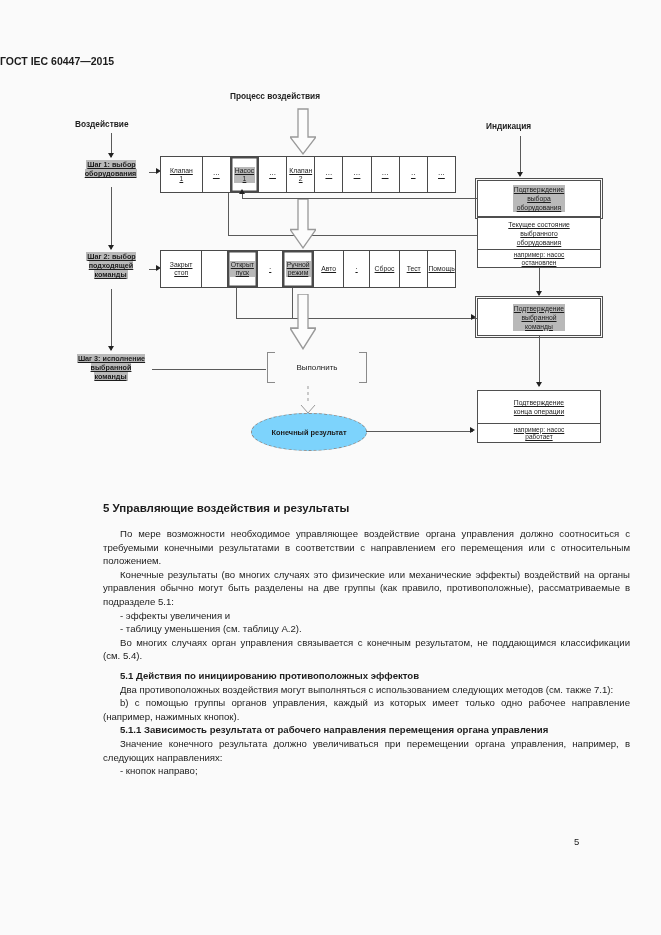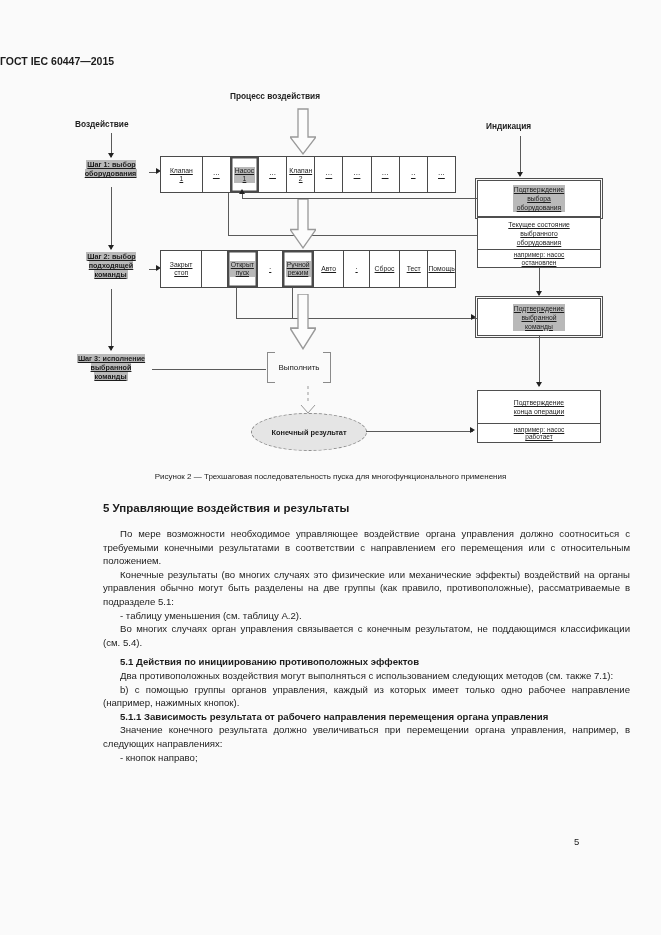--- a/index.html
+++ b/index.html
@@ -41,21 +41,21 @@
   .ibox.double{outline:1px solid #4f4f4f;outline-offset:1.5px;}
   .ibox .sect{width:100%;display:flex;align-items:center;justify-content:center;box-sizing:border-box;}
   .ibox .sect.top{border-bottom:1px solid #4f4f4f;}
   
   .bracket{display:flex;align-items:center;justify-content:center;font-size:8px;background:transparent;}
   .bracket::before{content:"";position:absolute;left:0;top:0;bottom:0;width:7px;
     border:1px solid #8a8a8a;border-right:none;}
   .bracket::after{content:"";position:absolute;right:0;top:0;bottom:0;width:7px;
     border:1px solid #8a8a8a;border-left:none;}
   .ellipse{border:1px dashed #8a8a8a;border-radius:50%;display:flex;align-items:center;justify-content:center;
-    font-size:7.4px;font-weight:bold;background:#e5e5e5;}
+    font-size:7.4px;font-weight:bold;background:#7dd3fc;}
   .caption{left:0;right:0;top:472px;text-align:center;font-size:8px;}
   
   .textblock{left:75px;top:502px;width:527px;margin-left:28px;}
   .sec-h{font-size:11.5px;font-weight:bold;margin:0 0 13px 0;}
   .textblock p{font-size:9.6px;line-height:13.6px;margin:0;text-indent:17px;text-align:justify;}
   .textblock p.subh{font-weight:bold;text-align:left;}
   .textblock p.gap{margin-top:6px;}
   .pagenum{left:574px;top:836px;font-size:9.5px;}
 </style>
 </head>
@@ -190,21 +190,21 @@
 
   <div class="abs vline" style="left:236px;top:288px;height:30px;"></div>
   <div class="abs vline" style="left:292px;top:288px;height:30px;"></div>
   <div class="abs hline" style="left:236px;top:318px;width:242px;"></div>
   <div class="abs ah ah-right" style="left:471px;top:314px;"></div>
 
   <svg class="abs" style="left:290px;top:294px;" width="26" height="56" viewBox="0 0 26 46" preserveAspectRatio="none">
     <polygon points="8,0 18,0 18,28 26,28 13,45 0,28 8,28" fill="#fcfcfc" stroke="#999" stroke-width="1.3"></polygon>
   </svg>
 
-  <div class="abs bracket" style="left:267px;top:352px;width:64px;height:31px;">
+  <div class="abs bracket" style="left:267px;top:352px;width:100px;height:31px;">
     <span>Выполнить</span>
   </div>
 
   <svg class="abs" style="left:300px;top:386px;" width="16" height="28" viewBox="0 0 16 28">
     <line x1="8" y1="0" x2="8" y2="18" stroke="#999" stroke-width="1" stroke-dasharray="3,3"></line>
     <polyline points="1,19 8,27 15,19" fill="none" stroke="#999" stroke-width="1"></polyline>
   </svg>
 
   <div class="abs ellipse" style="left:251px;top:413px;width:114px;height:36px;">
     <span>Конечный результат</span>
@@ -249,27 +249,27 @@
     <div class="sect top" style="flex:1;">
       <span class="pre">Подтверждение
 конца операции</span>
     </div>
     <div class="sect" style="height:18px;font-size:6.5px;line-height:7.5px;">
       <span class="pre">например: насос
 работает</span>
     </div>
   </div>
 
-  <div class="abs caption">Рисунок 2 — Трехшаговая последовательность пуска для многофункционального применения</div>
 </div>
 
 <div class="abs textblock">
   <div class="sec-h">5 Управляющие воздействия и результаты</div>
   <p>По мере возможности необходимое управляющее воздействие органа управления должно соотноситься с требуемыми конечными результатами в соответствии с направлением его перемещения или с относительным положением.</p>
   <p>Конечные результаты (во многих случаях это физические или механические эффекты) воздействий на органы управления обычно могут быть разделены на две группы (как правило, противоположные), рассматриваемые в подразделе 5.1:</p>
+  <p>- эффекты увеличения и</p>
   <p>- таблицу уменьшения (см. таблицу А.2).</p>
   <p>Во многих случаях орган управления связывается с конечным результатом, не поддающимся классификации (см. 5.4).</p>
   <p class="subh gap">5.1 Действия по инициированию противоположных эффектов</p>
   <p>Два противоположных воздействия могут выполняться с использованием следующих методов (см. также 7.1):</p>
   <p>b) с помощью группы органов управления, каждый из которых имеет только одно рабочее направление (например, нажимных кнопок).</p>
   <p class="subh">5.1.1 Зависимость результата от рабочего направления перемещения органа управления</p>
   <p>Значение конечного результата должно увеличиваться при перемещении органа управления, например, в следующих направлениях:</p>
   <p>- кнопок направо;</p>
 </div>
 

